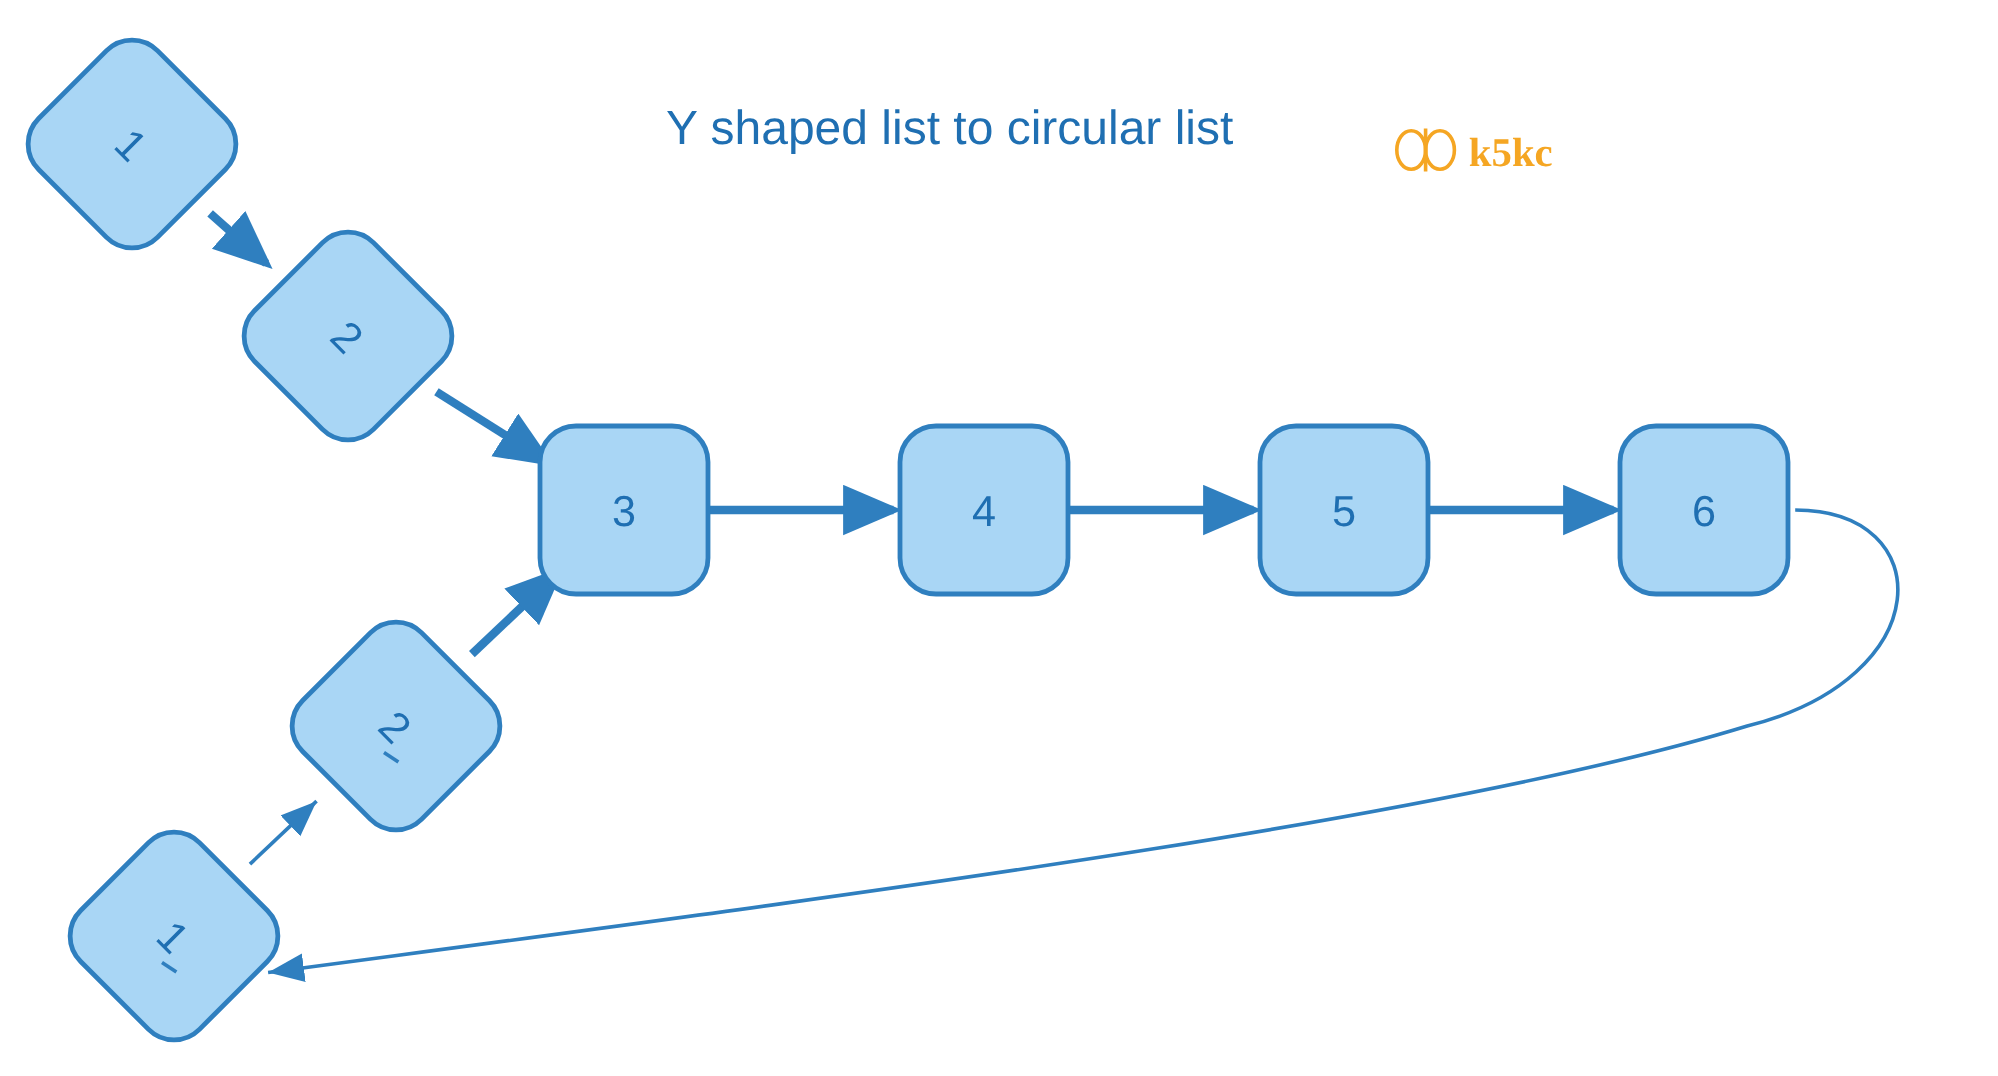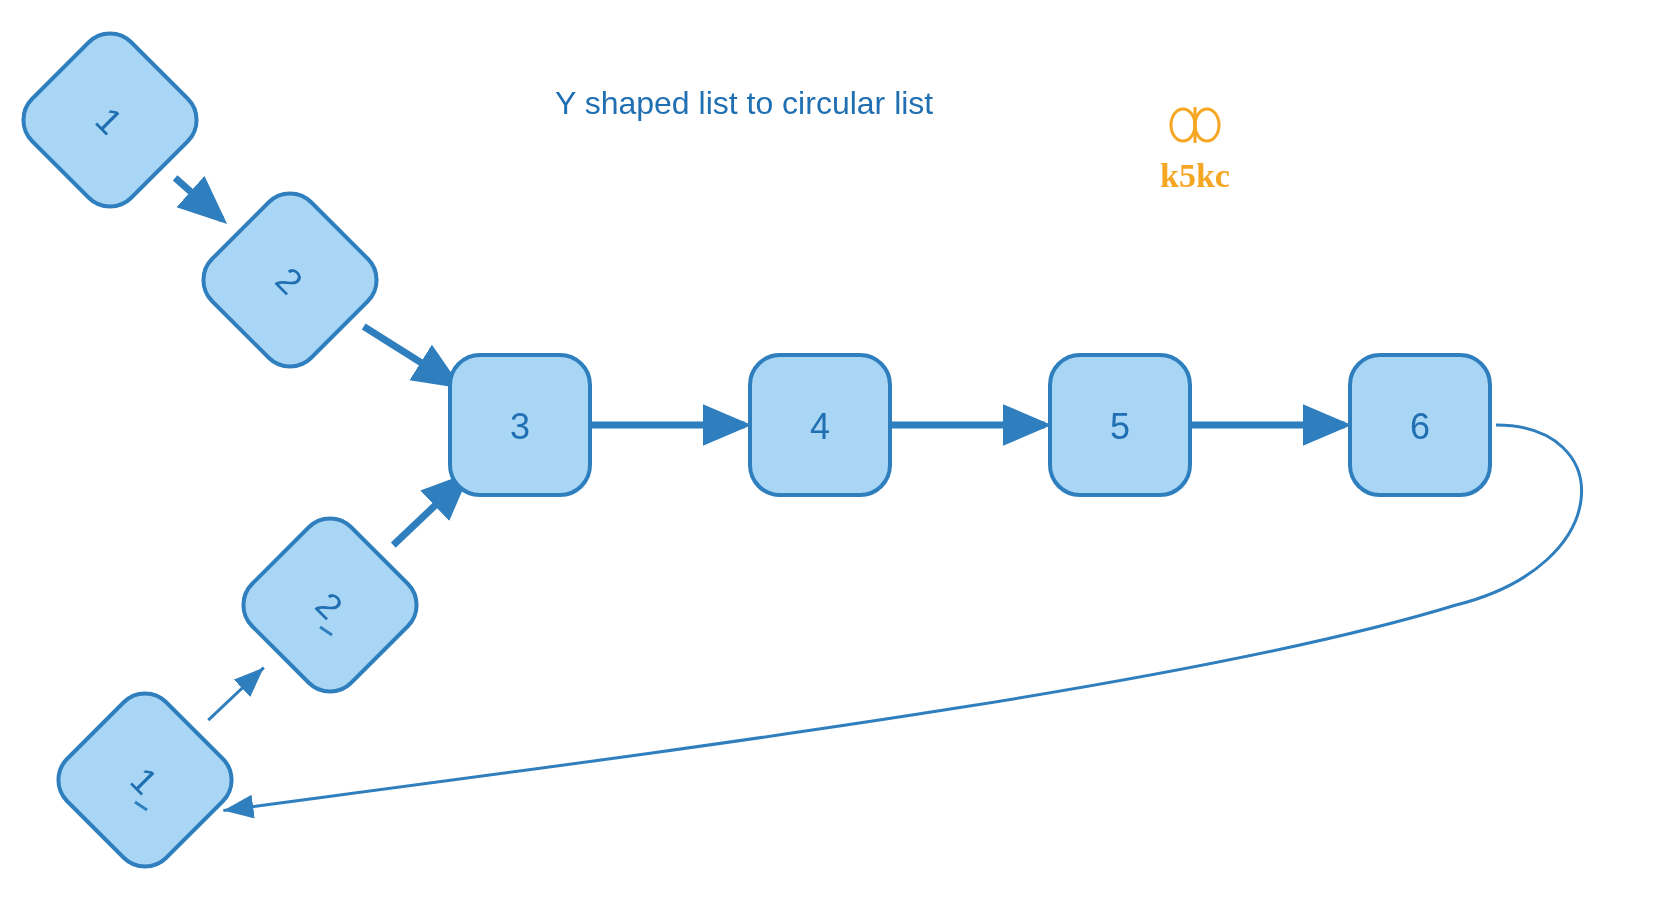--- a/index.html
+++ b/index.html
@@ -8,29 +8,28 @@
     width: 1665px;
     height: 897px;
     background: #ffffff;
     font-family: -apple-system, "Segoe UI", Arial, sans-serif;
     position: relative;
     overflow: hidden;
   }
   .title {
     position: absolute;
     color: #1F6FB2;
-    font-size: 32px;
+    font-size: 40px;
     font-weight: 400;
   }
   .logo {
     position: absolute;
     display: flex;
     align-items: center;
     gap: 8px;
-    flex-direction: column;
   }
   .logo-text {
     font-family: "Comic Sans MS", "Segoe Script", cursive;
     color: #F5A623;
     font-size: 34px;
     font-weight: 600;
   }
   svg.canvas {
     position: absolute;
     left: 0; top: 0;

